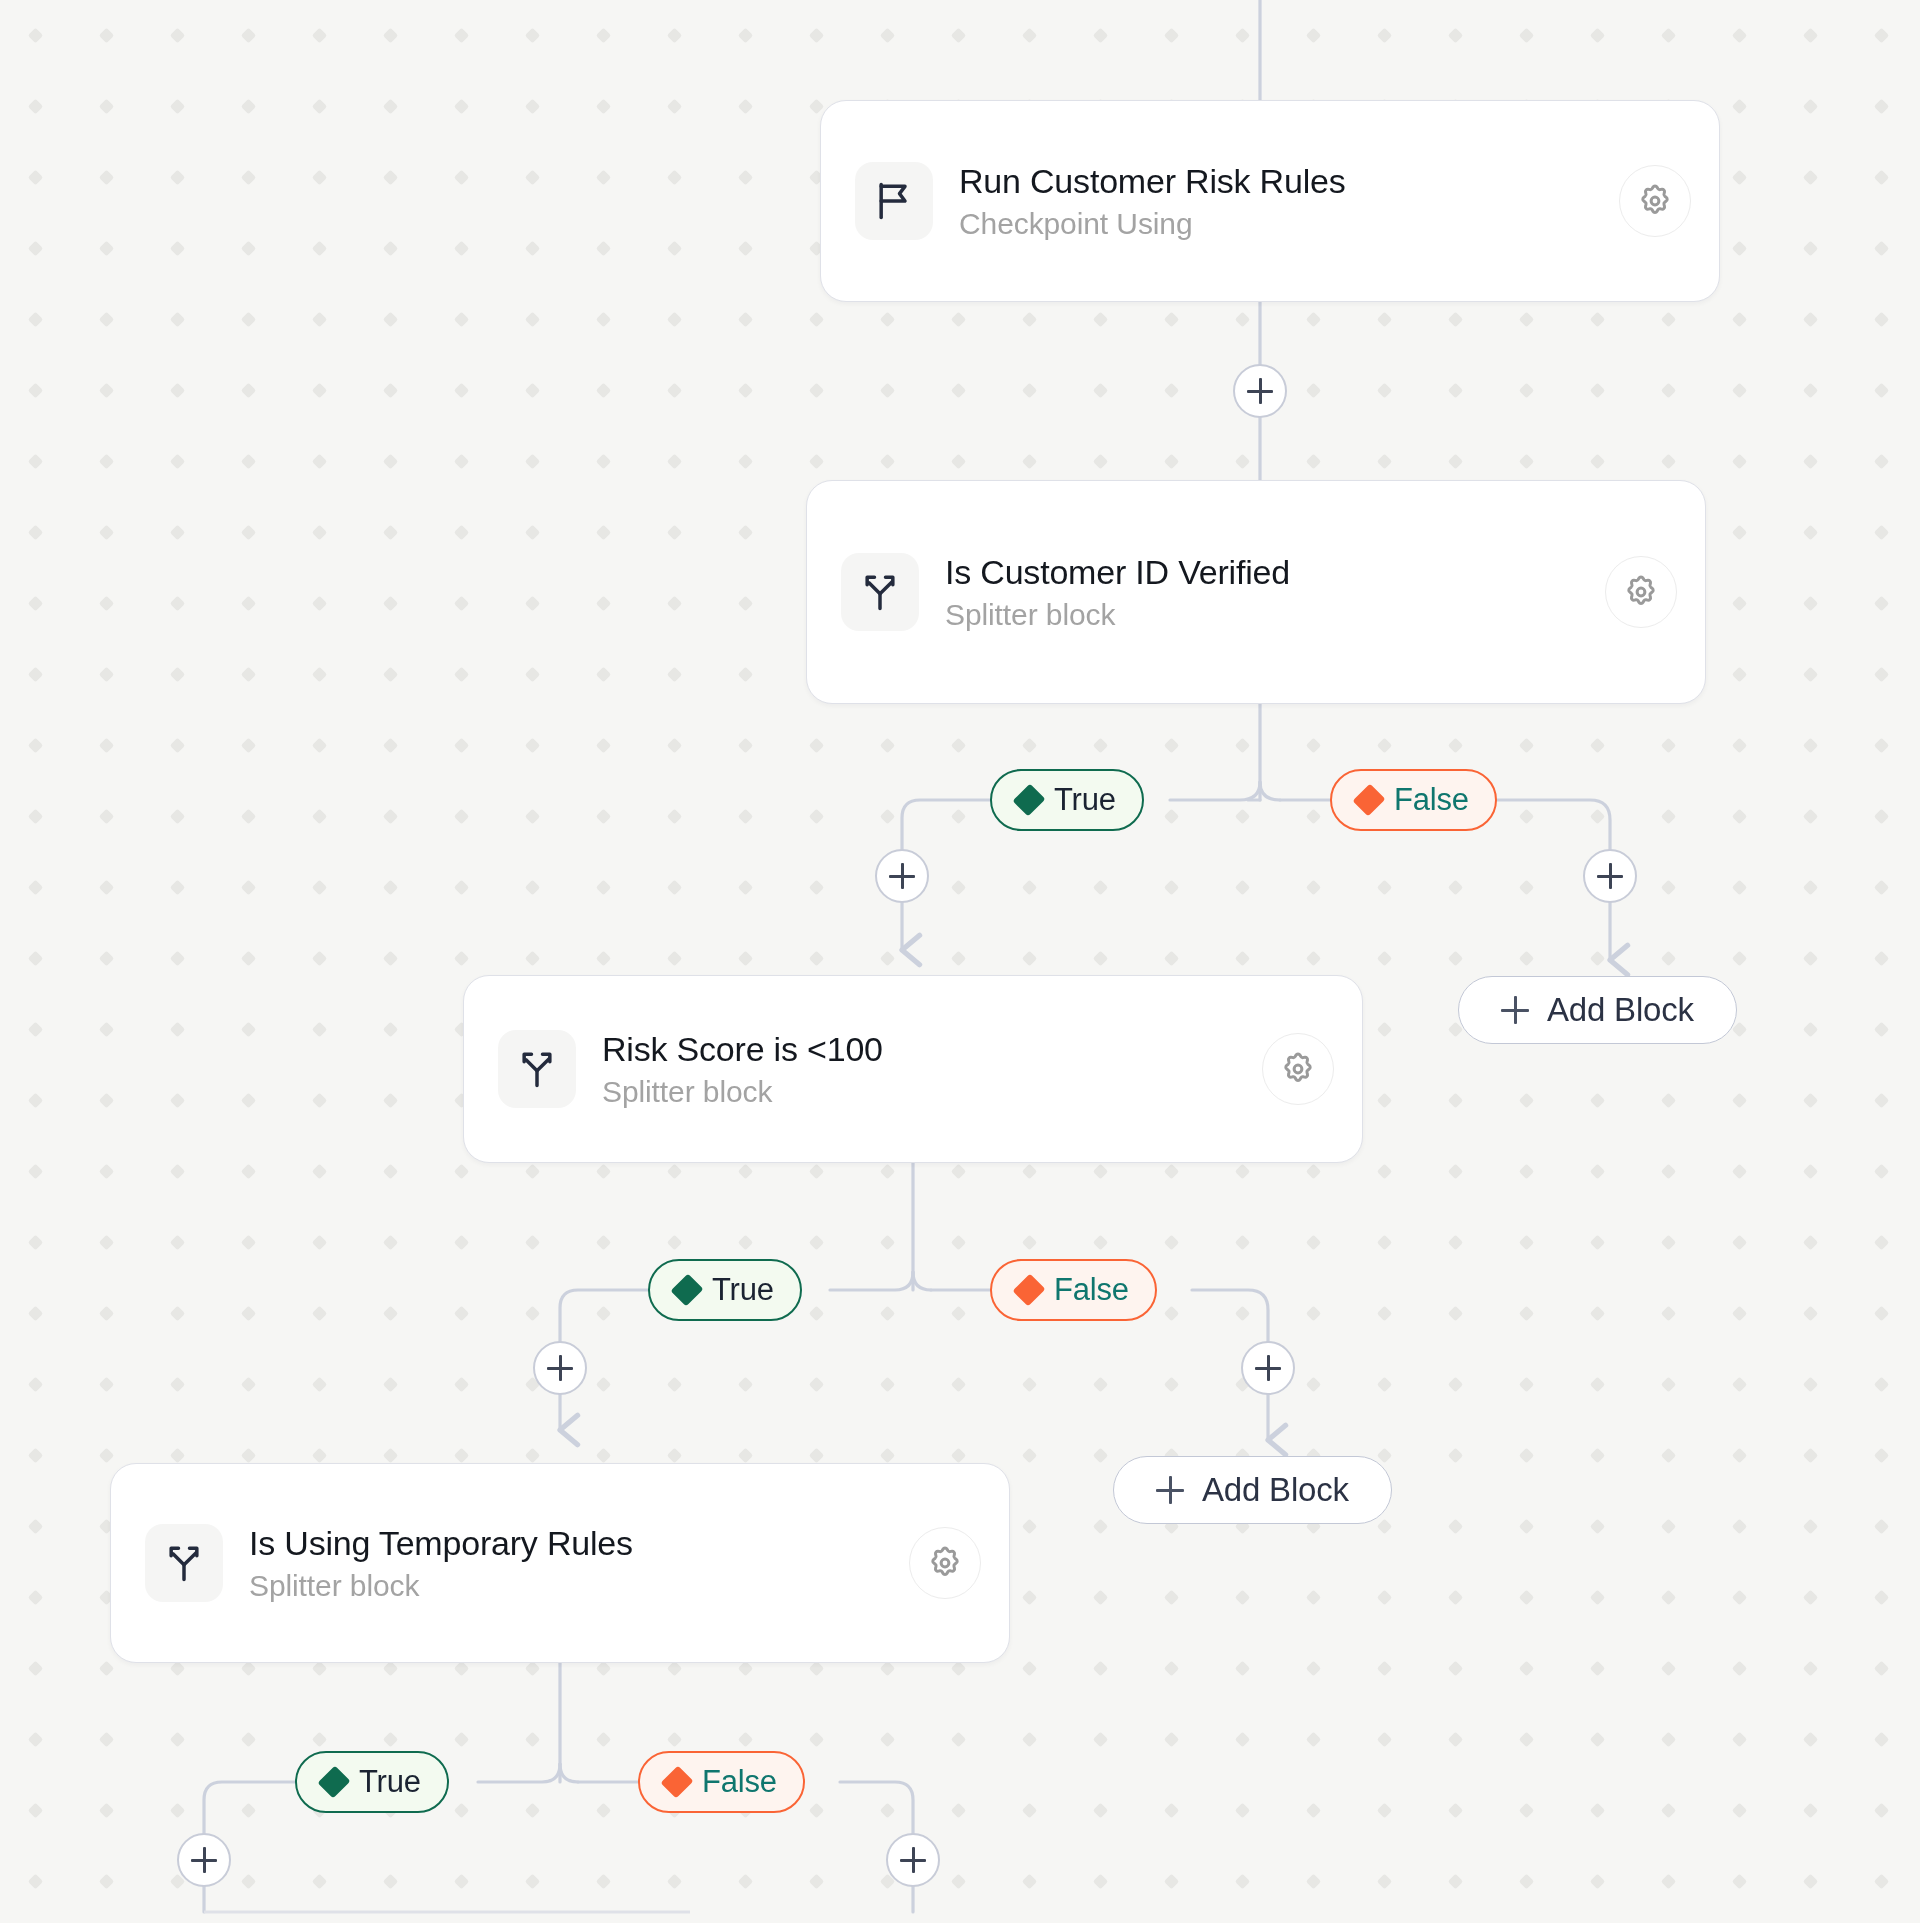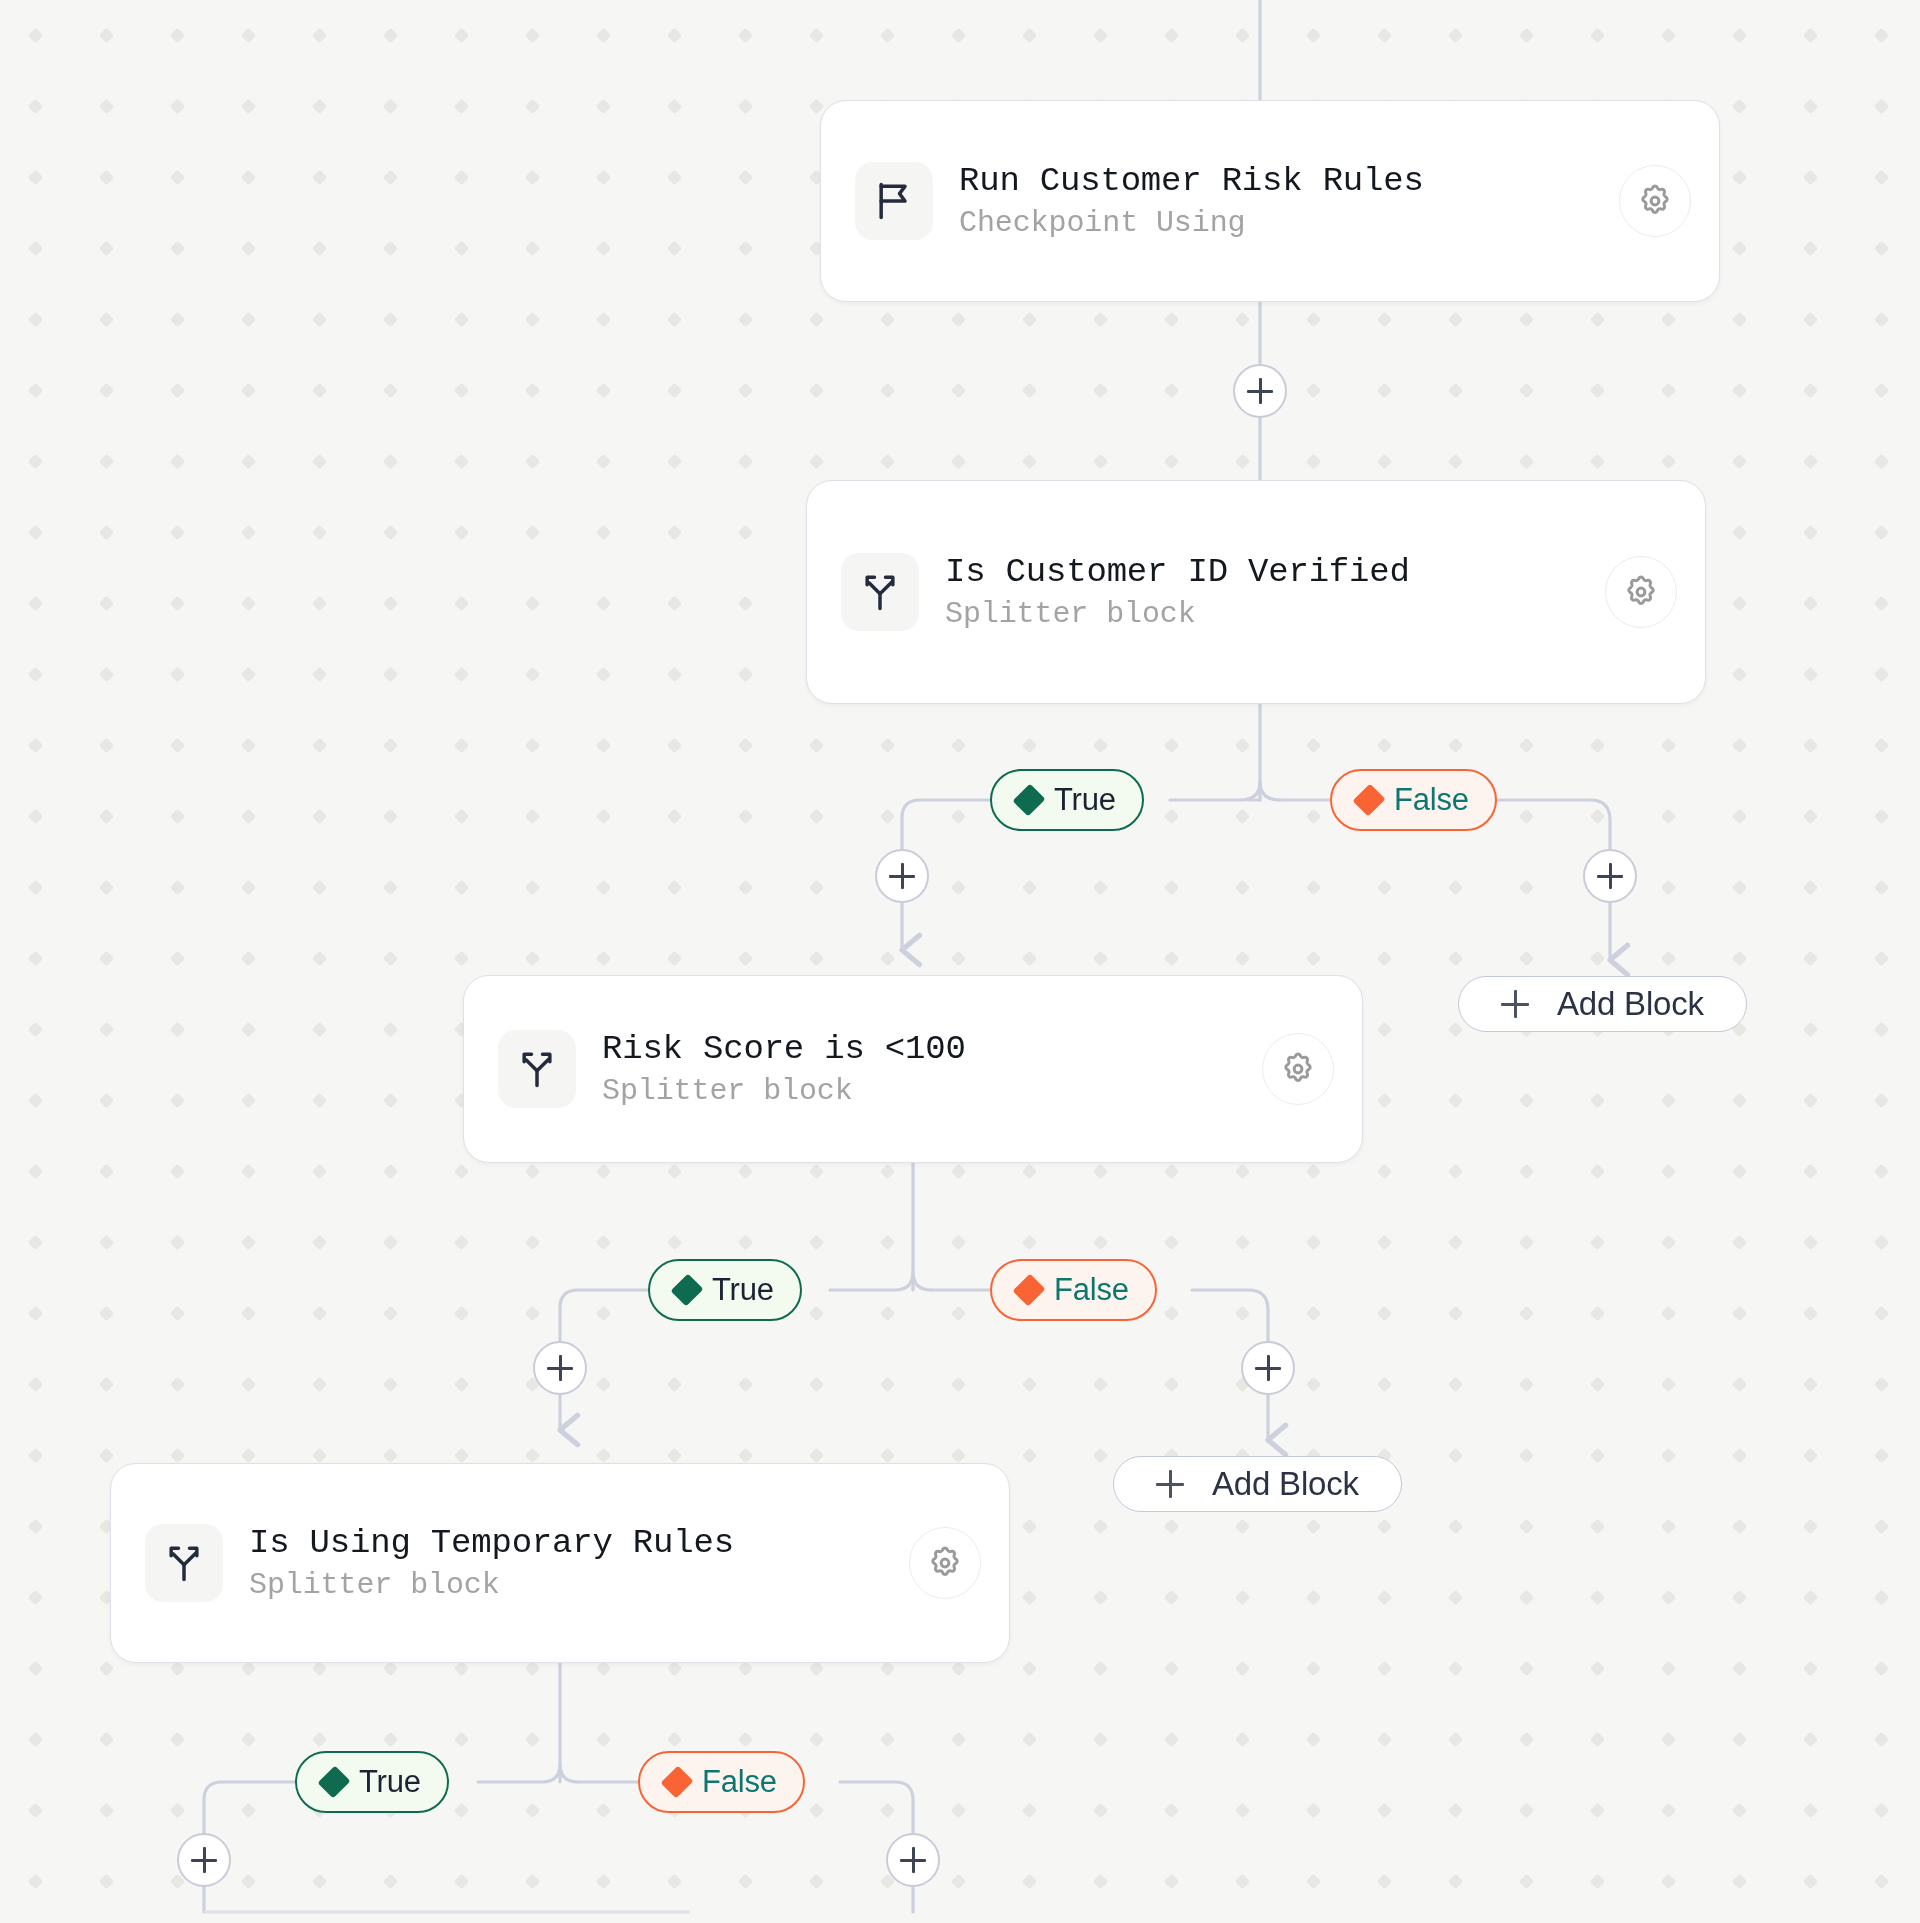--- a/index.html
+++ b/index.html
@@ -69,21 +69,20 @@
     justify-content: center;
   }
   .block-icon svg { display: block; }
 
   .block-text {
     flex: 1 1 auto;
     display: flex;
     flex-direction: column;
     gap: 6px;
     min-width: 0;
-    font-family: Liberation Mono, monospace;
   }
 
   .block-title {
     font-size: 34px;
     font-weight: 400;
     color: #14181f;
     letter-spacing: -0.2px;
     white-space: nowrap;
   }
 
@@ -161,28 +160,28 @@
     position: absolute;
     background: #3d4455;
     border-radius: 1px;
   }
   .plus-node::before { width: 26px; height: 3px; }
   .plus-node::after { width: 3px; height: 26px; }
 
   
   .add-block {
     position: absolute;
-    height: 56px;
+    height: 68px;
     border-radius: 40px;
     background: #ffffff;
     border: 1.8px solid #c3c8d6;
     display: flex;
     align-items: center;
     justify-content: center;
-    gap: 28px;
+    gap: 18px;
     padding: 0 42px;
     font-size: 33px;
     color: #2b3244;
     letter-spacing: -0.2px;
     cursor: pointer;
     white-space: nowrap;
   }
   .add-plus {
     position: relative;
     width: 28px;

